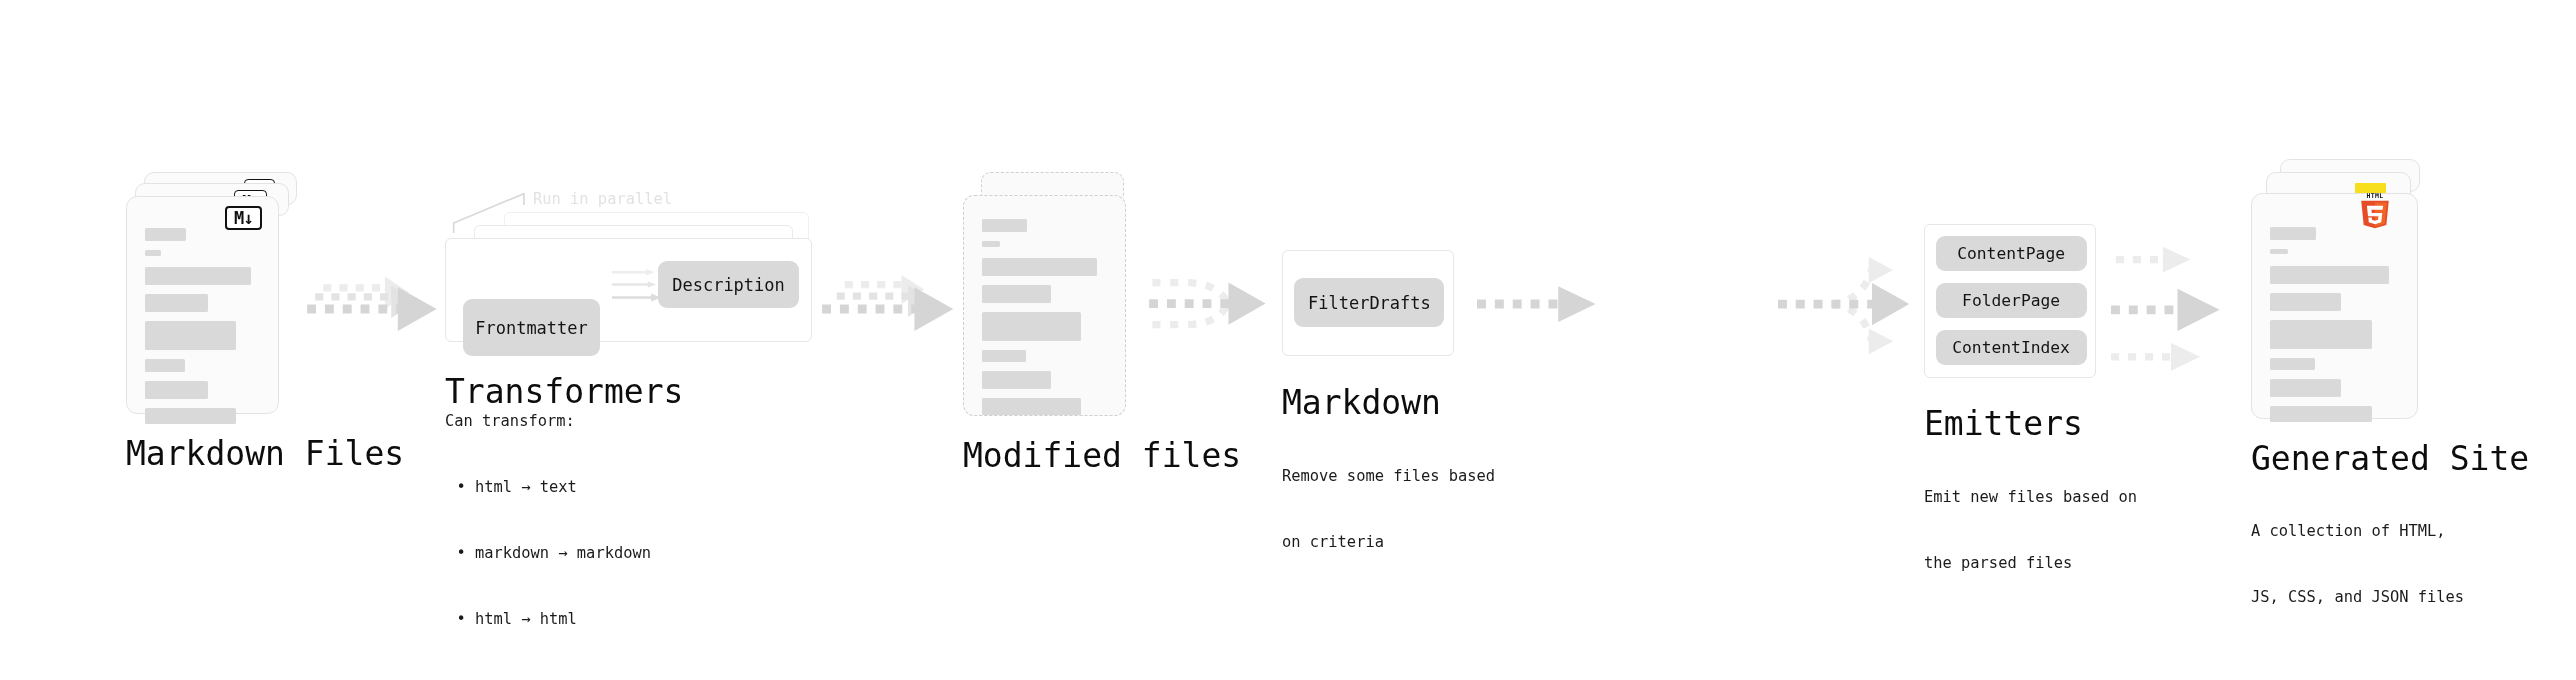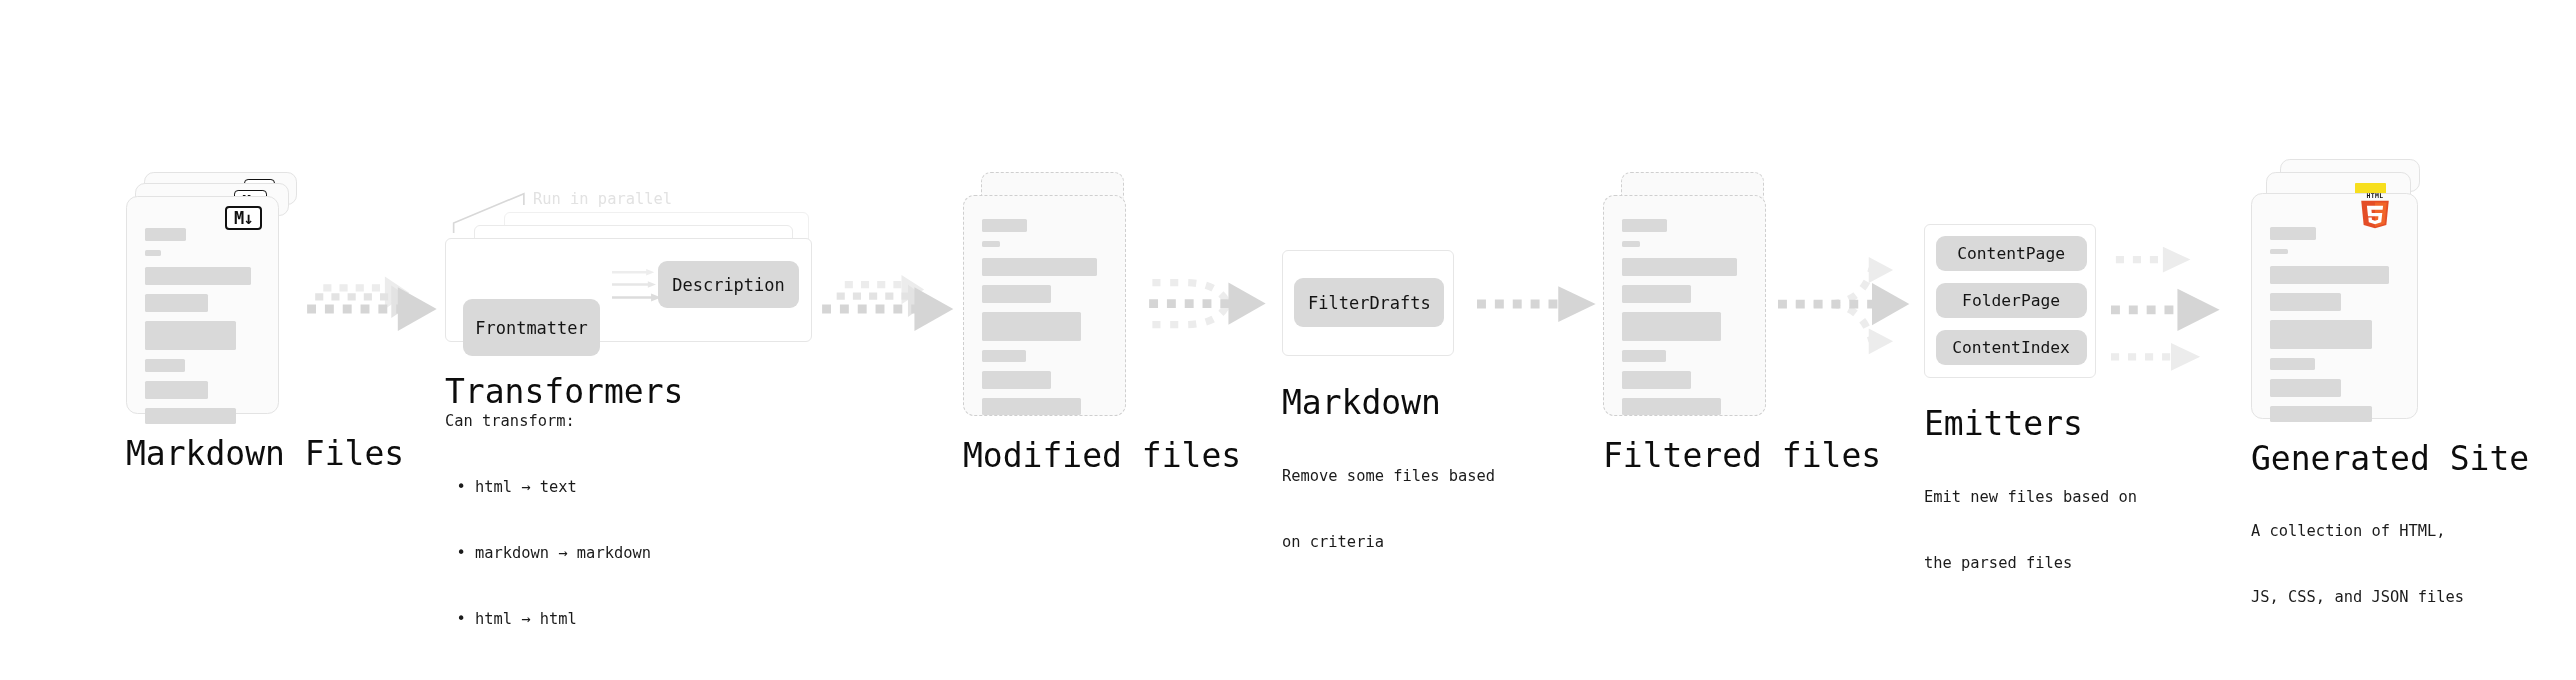--- a/index.html
+++ b/index.html
@@ -276,38 +276,20 @@
     </div>
   </div>
 
   <div class="node" style="left:1477px;top:286px;">
     <svg width="130" height="49" viewBox="0 0 160 60">
       <line x1="0" y1="22" x2="104" y2="22" stroke="#d5d5d5" stroke-width="11" stroke-dasharray="11 11"></line>
       <polygon points="100,0 146,22 100,44" fill="#d5d5d5"></polygon>
     </svg>
   </div>
 
-  <div class="node" style="left:1603px;top:172px;">
-    <div class="doc-stack" style="width:171px;height:244px;">
-      <div class="doc dashed" style="left:18px;top:0px;width:143px;height:32.5px;border-radius:9.8px;"></div>
-      <div class="doc dashed" style="left:0px;top:23px;width:163px;height:221px;">
-        <div class="doc-body" style="padding:23px 18px 14.6px 18px;">
-          <div class="sk" style="width:36%;height:13px;"></div>
-          <div class="sk" style="width:14%;height:5.7px;margin-bottom:11.4px;"></div>
-          <div class="sk" style="width:92%;height:18px;"></div>
-          <div class="sk" style="width:55%;height:18px;"></div>
-          <div class="sk" style="width:79%;height:29px;"></div>
-          <div class="sk" style="width:35%;height:12.2px;"></div>
-          <div class="sk" style="width:55%;height:18px;"></div>
-          <div class="sk" style="width:79%;height:16.3px;"></div>
-        </div>
-      </div>
-    </div>
-    <div class="cap-title" style="left:0px;top:264px;">Filtered files</div>
-  </div>
 
   <div class="node" style="left:1778px;top:244px;">
     <svg width="154" height="138" viewBox="0 0 190 170">
       <path d="M22,74 L58,74 Q104,74 116,30" stroke="#ececec" stroke-width="9" stroke-dasharray="10 12" fill="none"></path>
       <polygon points="112,16 142,32 112,48" fill="#ececec"></polygon>
       <path d="M22,74 L58,74 Q104,74 116,120" stroke="#ececec" stroke-width="9" stroke-dasharray="10 12" fill="none"></path>
       <polygon points="112,104 142,120 112,136" fill="#ececec"></polygon>
       <line x1="0" y1="74" x2="120" y2="74" stroke="#d5d5d5" stroke-width="11" stroke-dasharray="11 11"></line>
       <polygon points="116,48 162,74 116,100" fill="#d5d5d5"></polygon>
     </svg>

